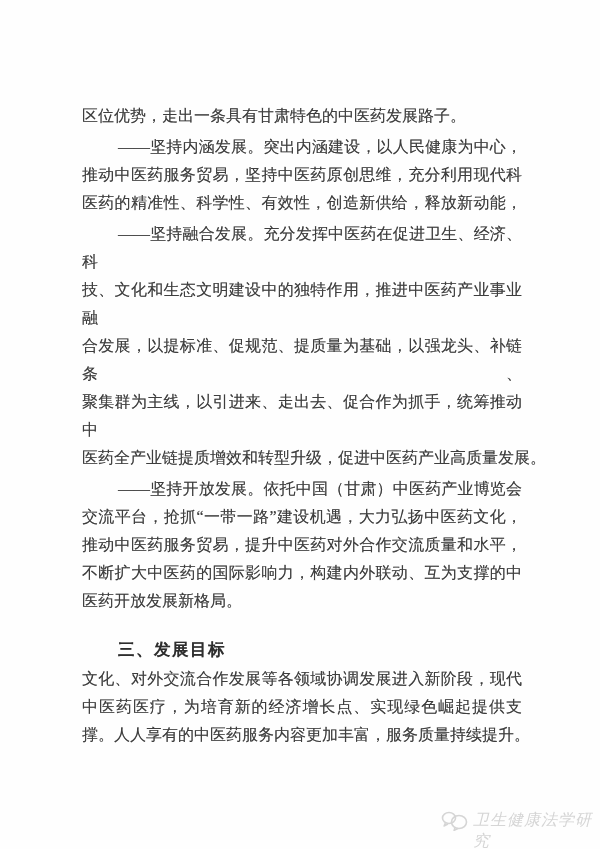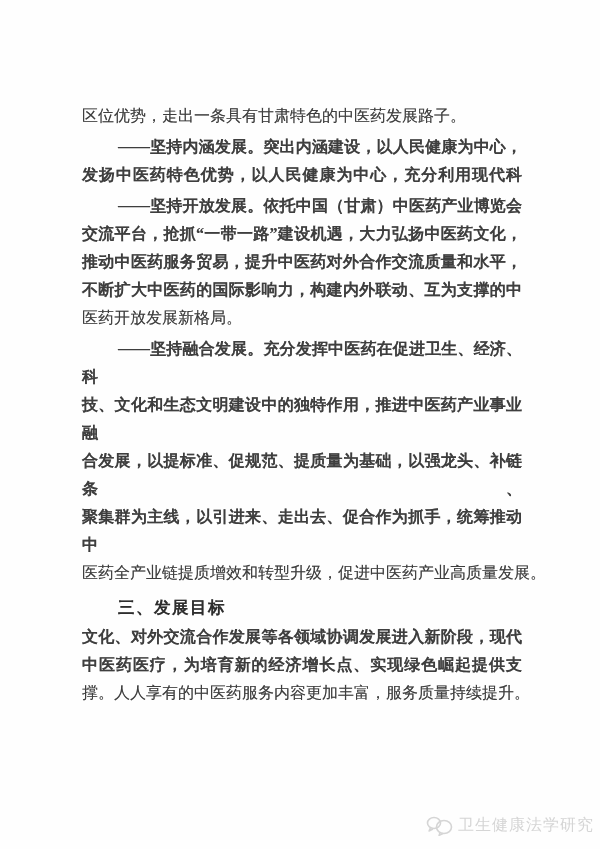--- a/index.html
+++ b/index.html
@@ -25,74 +25,75 @@
     line-height: 28px;
     text-shadow: 0 0 0.6px rgba(70,70,70,0.55);
   }
   .para { margin: 0 0 3px 0; }
   .line { white-space: nowrap; }
   .line.indent { text-indent: 36px; }
   .line.just {
     white-space: normal;
     text-align: justify;
     text-align-last: justify;
-    font-weight: bold;
   }
   .para.heading {
-    margin-top: 6px;
+    margin-top: 20px;
     margin-bottom: 2px;
   }
   .para.heading .line {
     font-family: "Liberation Sans", sans-serif;
     font-weight: bold;
     color: #2e2e2e;
     font-size: 16.5px;
     letter-spacing: 1.5px;
   }
   .watermark {
     position: absolute;
-    left: 426px;
+    left: 441px;
     top: 810px;
     height: 26px;
     display: flex;
-    align-items: flex-end;
+    align-items: flex-start;
     gap: 5px;
     font-family: "Liberation Sans", sans-serif;
     font-size: 16px;
     letter-spacing: 1px;
     user-select: none;
+    font-style: italic;
   }
   .wm-icon { display: inline-flex; align-items: center; }
 </style>
 </head>
 <body>
 
 <div class="page">
 
   <div class="content" id="doc-body">
       <div class="para body">
         <div class="line">区位优势，走出一条具有甘肃特色的中医药发展路子。</div>
       </div>
       <div class="para body">
         <div class="line indent just">——坚持内涵发展。突出内涵建设，以人民健康为中心，</div>
-        <div class="line just">发扬中医药特色优势，以人民健康为中心，充分利用现代科</div>
+        <div class="line just">推动中医药服务贸易，坚持中医药原创思维，充分利用现代科</div>
+        <div class="line just">医药的精准性、科学性、有效性，创造新供给，释放新动能，</div>
+      </div>
+      <div class="para body">
+        <div class="line indent just">——坚持融合发展。充分发挥中医药在促进卫生、经济、科</div>
+        <div class="line just">技、文化和生态文明建设中的独特作用，推进中医药产业事业融</div>
+        <div class="line just">合发展，以提标准、促规范、提质量为基础，以强龙头、补链条、</div>
+        <div class="line just">聚集群为主线，以引进来、走出去、促合作为抓手，统筹推动中</div>
+        <div class="line">医药全产业链提质增效和转型升级，促进中医药产业高质量发展。</div>
       </div>
       <div class="para body">
         <div class="line indent just">——坚持开放发展。依托中国（甘肃）中医药产业博览会</div>
         <div class="line just">交流平台，抢抓“一带一路”建设机遇，大力弘扬中医药文化，</div>
         <div class="line just">推动中医药服务贸易，提升中医药对外合作交流质量和水平，</div>
         <div class="line just">不断扩大中医药的国际影响力，构建内外联动、互为支撑的中</div>
         <div class="line">医药开放发展新格局。</div>
-      </div>
-      <div class="para body">
-        <div class="line indent just">——坚持融合发展。充分发挥中医药在促进卫生、经济、科</div>
-        <div class="line just">技、文化和生态文明建设中的独特作用，推进中医药产业事业融</div>
-        <div class="line just">合发展，以提标准、促规范、提质量为基础，以强龙头、补链条、</div>
-        <div class="line just">聚集群为主线，以引进来、走出去、促合作为抓手，统筹推动中</div>
-        <div class="line">医药全产业链提质增效和转型升级，促进中医药产业高质量发展。</div>
       </div>
       <div class="para heading">
         <div class="line indent">三、发展目标</div>
       </div>
       <div class="para body">
         <div class="line just">文化、对外交流合作发展等各领域协调发展进入新阶段，现代</div>
         <div class="line just">中医药医疗，为培育新的经济增长点、实现绿色崛起提供支</div>
         <div class="line">撑。人人享有的中医药服务内容更加丰富，服务质量持续提升。</div>
       </div>
     </div>

